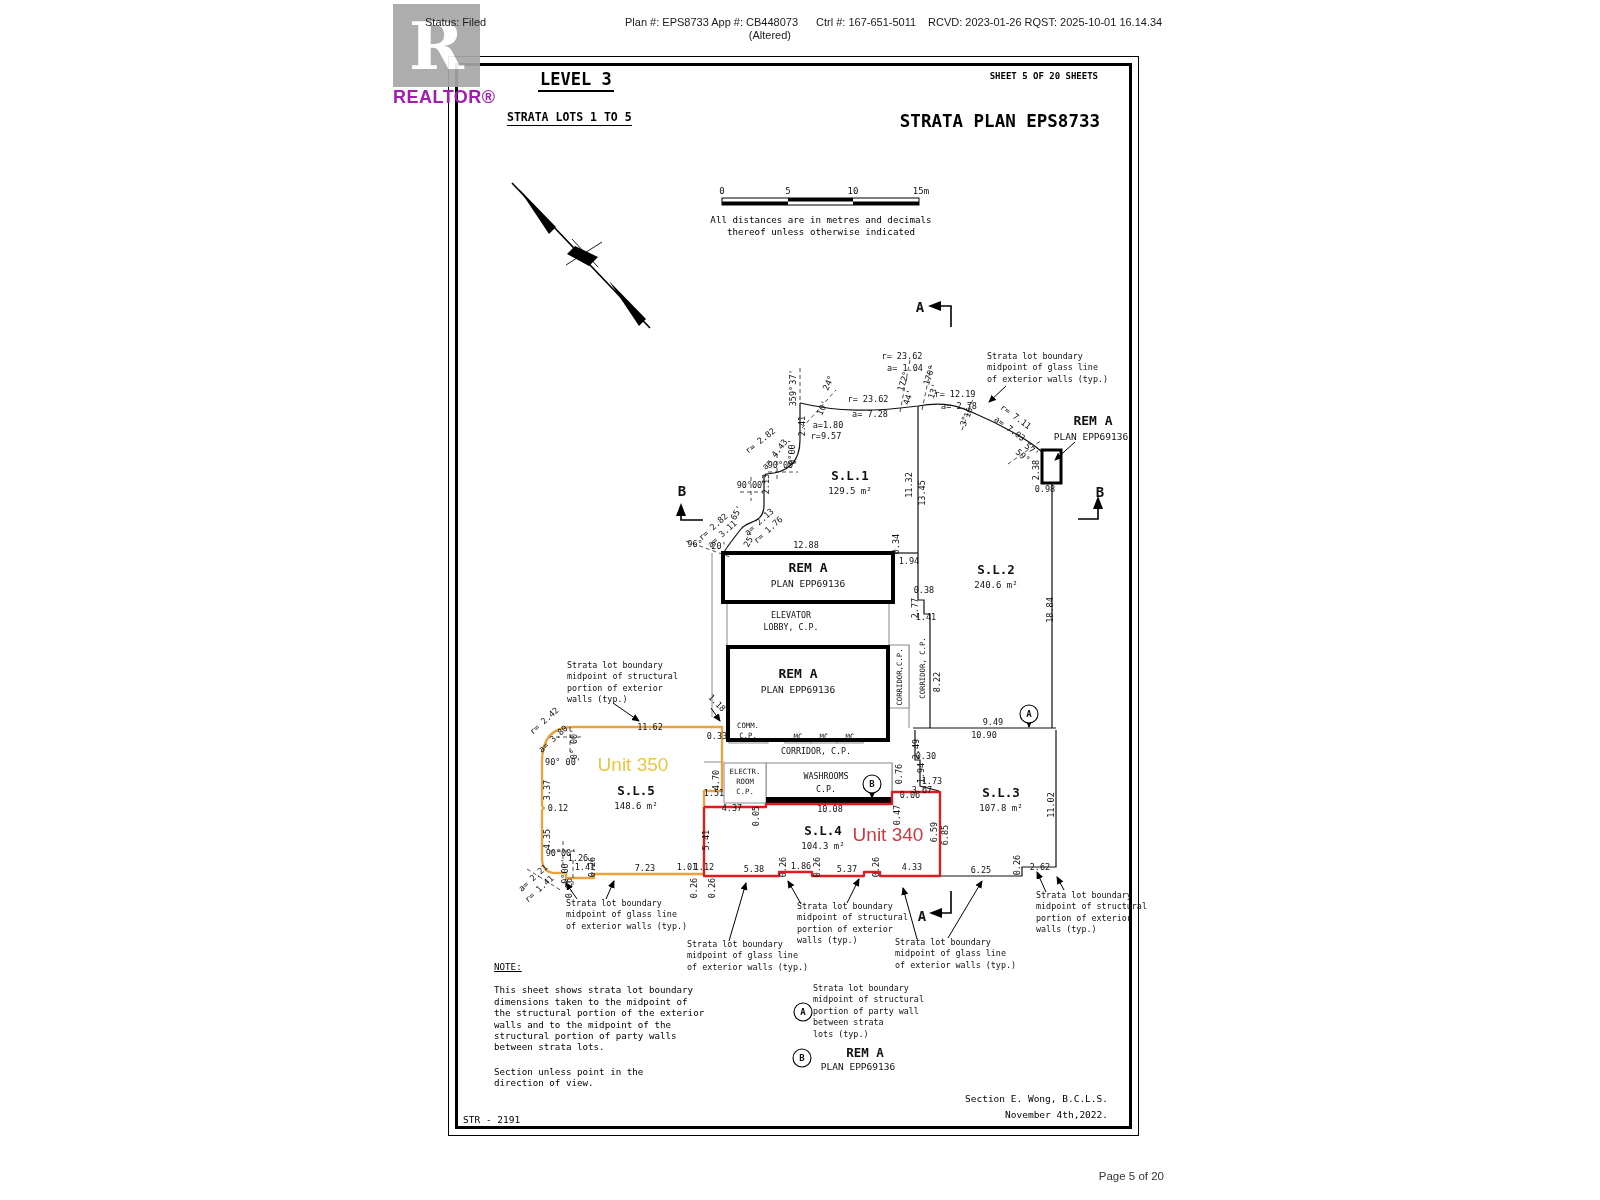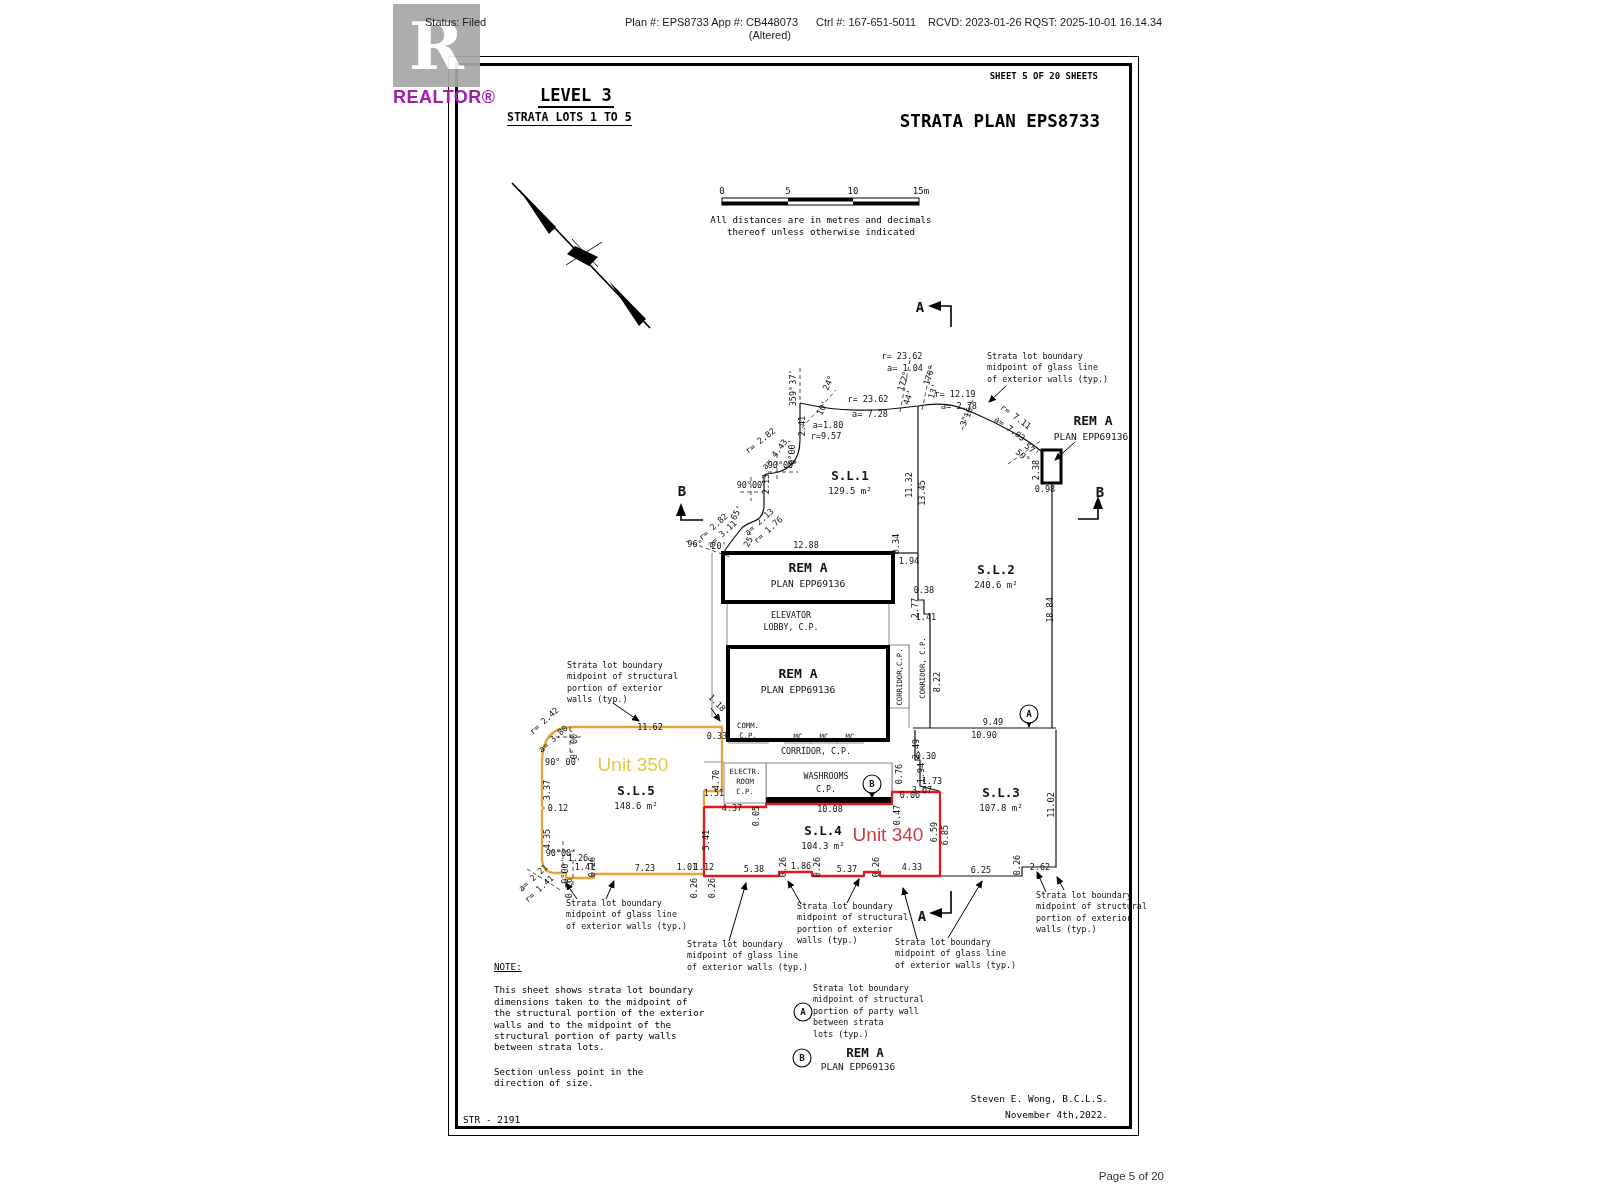--- a/index.html
+++ b/index.html
@@ -9,21 +9,21 @@
   .mono{font-family:"DejaVu Sans Mono",monospace;}
   .hdr{font-size:11px;color:#1a1a1a;white-space:nowrap;}
   .logo-box{left:393px;top:4px;width:87px;height:83px;background:#a7a7a7;opacity:.92;
             display:flex;align-items:center;justify-content:center;z-index:2;}
   .logo-letter{font-family:"DejaVu Serif",serif;font-weight:bold;font-size:66px;color:#fff;line-height:1;}
   .logo-word{left:393px;top:87px;width:95px;font-size:18px;font-weight:bold;color:#a21caf;letter-spacing:.5px;z-index:2;}
   .status{left:425px;top:16px;z-index:3;}
   .border-outer{left:448px;top:56px;width:691px;height:1080px;border:1px solid #000;box-sizing:border-box;}
   .border-inner{left:455px;top:63px;width:677px;height:1066px;border:3px solid #000;box-sizing:border-box;}
   .t-sheet{left:900px;top:71px;width:198px;text-align:right;font-size:9px;font-weight:bold;}
-  .t-level{left:538px;top:85px;font-size:17px;font-weight:bold;border-bottom:2px solid #000;padding:0 2px 1px 2px;}
+  .t-level{left:538px;top:69px;font-size:17px;font-weight:bold;border-bottom:2px solid #000;padding:0 2px 1px 2px;}
   .t-lots{left:507px;top:110px;font-size:11.5px;font-weight:bold;border-bottom:1.5px solid #000;padding-bottom:1px;}
   .t-plan{left:896px;top:111px;width:204px;text-align:right;font-size:17.5px;font-weight:bold;}
   .scale-note{left:700px;width:242px;text-align:center;font-size:9.2px;line-height:11.8px;}
   .note-block{left:494px;top:961px;width:230px;font-size:9.2px;line-height:11.4px;}
   .note-head{text-decoration:underline;margin-bottom:12px;}
   .note-gap{height:13px;}
   .f-str{left:463px;top:1114px;font-size:9.5px;}
   .f-surv{left:890px;top:1093px;width:218px;text-align:right;font-size:9.5px;}
   .f-date{left:890px;top:1109px;width:218px;text-align:right;font-size:9.5px;}
   .f-page{left:1038px;top:1170px;width:126px;text-align:right;font-size:11.5px;color:#333;}
@@ -60,25 +60,25 @@
   <div class="abs mono note-block">
     <div class="note-head">NOTE:</div>
     <div>This sheet shows strata lot boundary</div>
     <div>dimensions taken to the midpoint of</div>
     <div>the structural portion of the exterior</div>
     <div>walls and to the midpoint of the</div>
     <div>structural portion of party walls</div>
     <div>between strata lots.</div>
     <div class="note-gap"></div>
     <div>Section unless point in the</div>
-    <div>direction of size.</div>
+    <div>direction of view.</div>
   </div>
 
   <div class="abs mono f-str">STR - 2191</div>
-  <div class="abs mono f-surv">Steven E. Wong, B.C.L.S.</div>
+  <div class="abs mono f-surv">Section E. Wong, B.C.L.S.</div>
   <div class="abs mono f-date">November 4th,2022.</div>
   <div class="abs f-page">Page 5 of 20</div>
 
   <svg id="draw" viewBox="0 0 1600 1200" width="1600" height="1200">
     <defs>
       <marker id="ah" markerWidth="9" markerHeight="8" refX="7" refY="3.5" orient="auto">
         <path d="M0,0 L8,3.5 L0,7 Z" fill="#000"></path>
       </marker>
     </defs>
     <g id="gGeom">

